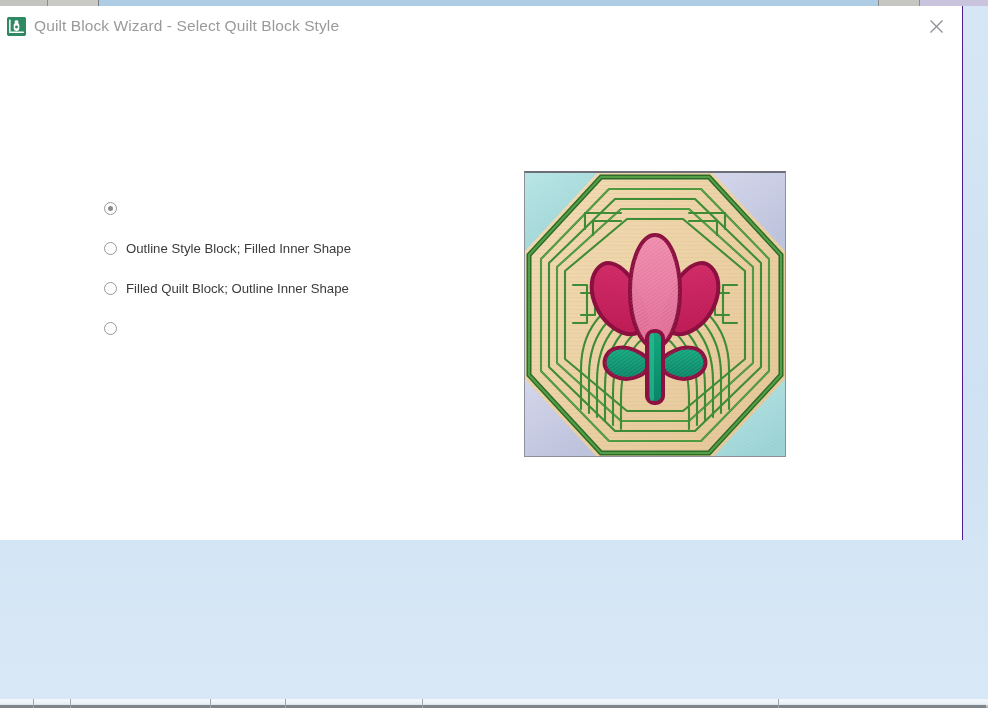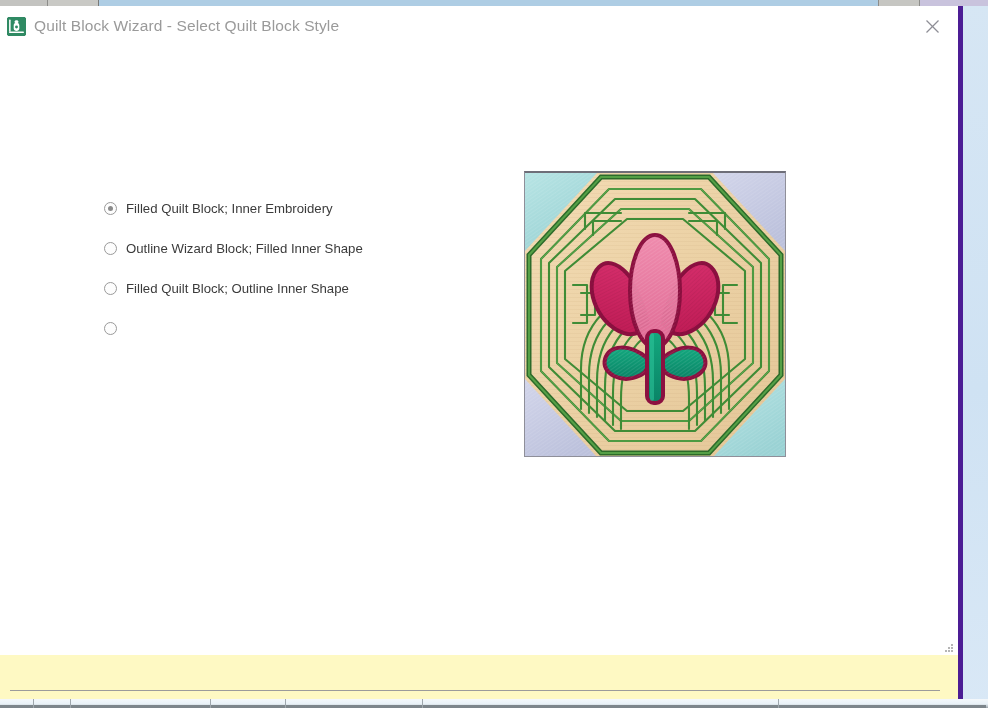--- a/index.html
+++ b/index.html
@@ -46,23 +46,23 @@
     align-items: flex-end;
   }
   .bs-seg { height: 3px; background: #7d858b; }
   .bs-sep { width: 1px; height: 9px; background: #9fa7ad; }
 
   
   .window {
     position: absolute;
     left: 0; top: 6px;
     width: 963px;
-    height: 693px;
-    background: #fef9c3;
-    border-right: 5px solid #4c1d95;
+    height: 534px;
+    background: #d946ef;
+    border-right: 1px solid #4c1d95;
     box-sizing: border-box;
     overflow: hidden;
   }
 
   
   .titlebar {
     position: relative;
     height: 40px;
     background: #ffffff;
   }
@@ -209,26 +209,25 @@
       </svg>
     </div>
   </div>
 
   <div class="content">
 
     <div class="radio-list">
 
       <div class="radio-row selected">
         <span class="radio-mark"></span>
-        <span class="radio-label">Filled Quilt Block; Inner Embroidery</span>
       </div>
 
       <div class="radio-row">
         <span class="radio-mark"></span>
-        <span class="radio-label">Outline Wizard Block; Filled Inner Shape</span>
+        <span class="radio-label">Outline Style Block; Filled Inner Shape</span>
       </div>
 
       <div class="radio-row">
         <span class="radio-mark"></span>
         <span class="radio-label">Filled Quilt Block; Outline Inner Shape</span>
       </div>
 
       <div class="radio-row">
         <span class="radio-mark"></span>
       </div>

